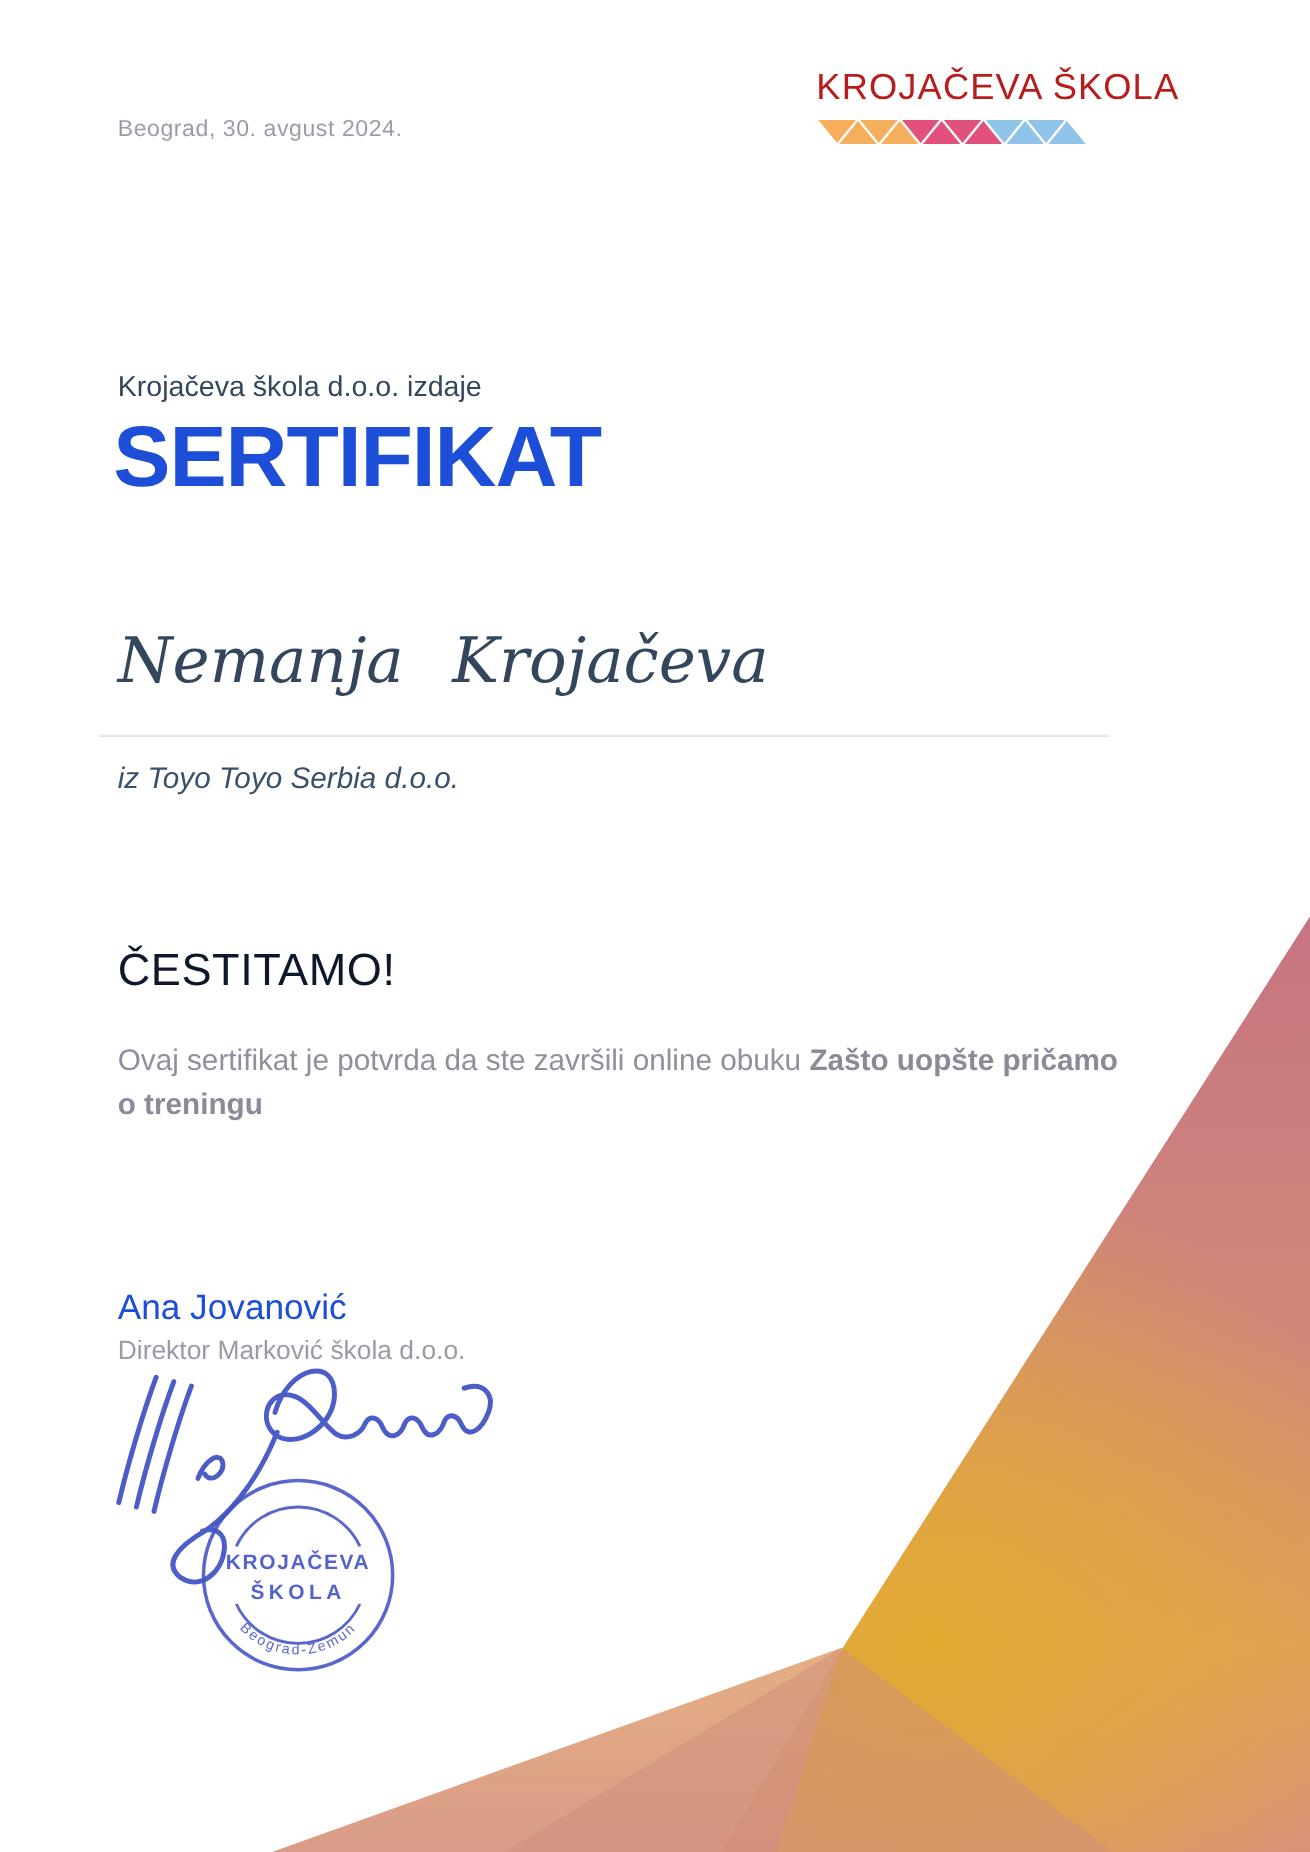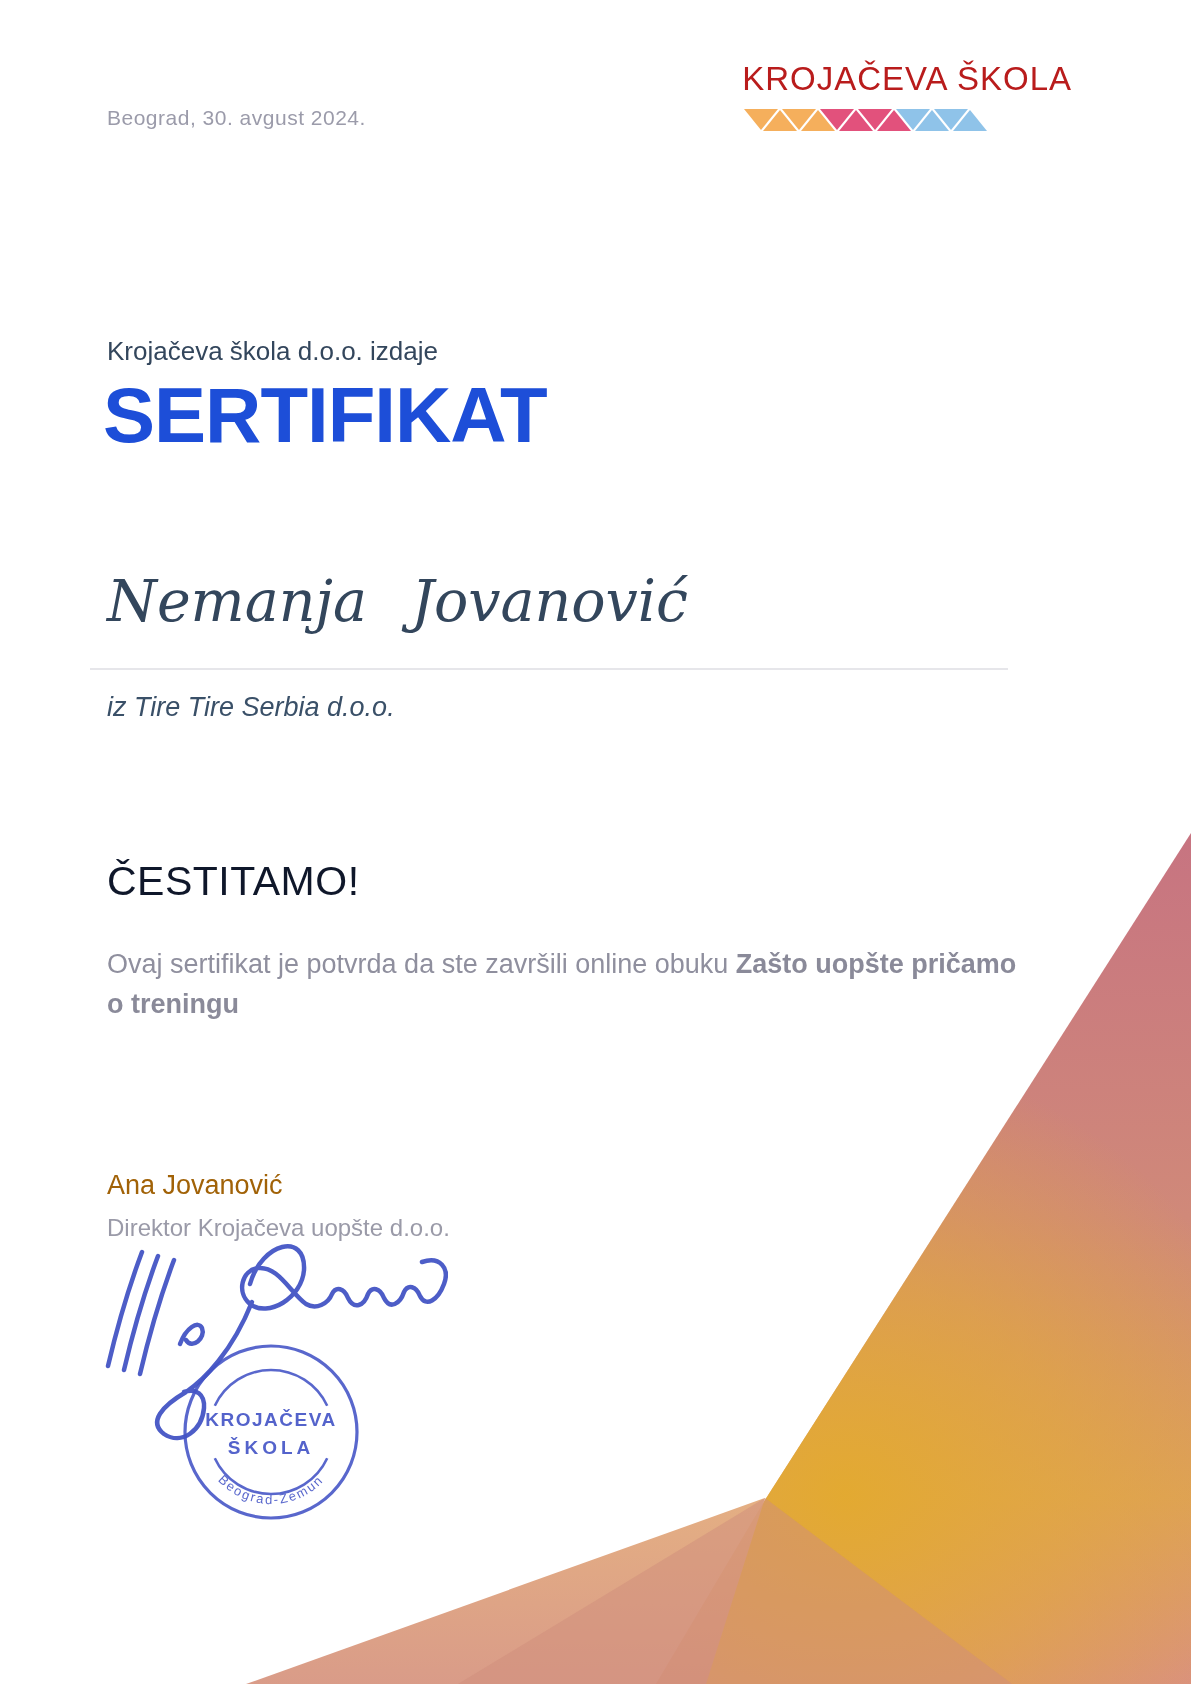--- a/index.html
+++ b/index.html
@@ -20,21 +20,21 @@
   #title{left:103px;top:370px;font-size:78px;font-weight:800;color:#1d4ed8;letter-spacing:-1px;}
   #recipient-name{
     left:107px;top:568px;font-size:57px;color:#33465C;
     font-family:"DejaVu Serif", serif;font-style:italic;word-spacing:26px;
   }
   #name-underline{left:90px;top:668px;width:918px;height:2px;background:#E6E6EA;}
   #recipient-company{left:107px;top:692px;font-size:27px;color:#3A5068;font-style:italic;font-weight:500;}
   #congrats{left:107px;top:858px;font-size:41px;color:#0f172a;font-weight:500;letter-spacing:0.5px;}
   #body-text{left:107px;top:944px;width:930px;font-size:27px;line-height:40px;color:#8F8F9E;}
   #body-text b{color:#8A8A99;font-weight:700;}
-  #signer-name{left:107px;top:1170px;font-size:27px;color:#a16207;font-weight:500;}
+  #signer-name{left:107px;top:1170px;font-size:32px;color:#1d4ed8;font-weight:500;}
   #signer-title{left:107px;top:1214px;font-size:24px;color:#9A9AA8;}
   #signature-svg{left:92px;top:1240px;}
   #stamp-svg{left:166px;top:1327px;}
 </style>
 </head>
 <body>
 
 <div id="page">
 
   <svg id="decor-svg" viewBox="0 0 1191 1684" aria-hidden="true">
@@ -80,29 +80,29 @@
       <polygon points="154,2 188,2 171,23" fill="#8FC3E9"></polygon>
       <polygon points="173,24 207,24 190,3" fill="#8FC3E9"></polygon>
       <polygon points="192,2 226,2 209,23" fill="#8FC3E9"></polygon>
       <polygon points="211,24 245,24 228,3" fill="#8FC3E9"></polygon>
     </svg>
   </div>
 
   <div id="issuer" class="abs">Krojačeva škola d.o.o. izdaje</div>
   <div id="title" class="abs">SERTIFIKAT</div>
 
-  <div id="recipient-name" class="abs">Nemanja Jovanović</div>
+  <div id="recipient-name" class="abs">Nemanja Krojačeva</div>
   <div id="name-underline" class="abs"></div>
-  <div id="recipient-company" class="abs">iz Tire Tire Serbia d.o.o.</div>
+  <div id="recipient-company" class="abs">iz Toyo Toyo Serbia d.o.o.</div>
 
   <div id="congrats" class="abs">ČESTITAMO!</div>
   <div id="body-text" class="abs"><span>Ovaj sertifikat je potvrda da ste završili online obuku </span><b>Zašto uopšte pričamo o treningu</b></div>
 
   <div id="signer-name" class="abs">Ana Jovanović</div>
-  <div id="signer-title" class="abs">Direktor Krojačeva uopšte d.o.o.</div>
+  <div id="signer-title" class="abs">Direktor Marković škola d.o.o.</div>
 
   <svg id="signature-svg" class="abs" width="370" height="210" viewBox="0 0 370 210" aria-hidden="true">
     <g stroke="#3A4CC2" stroke-width="4.5" fill="none" stroke-linecap="round" stroke-linejoin="round" opacity="0.9">
       <path d="M16,126 C24,92 38,44 50,12"></path>
       <path d="M32,130 C40,96 54,48 66,16"></path>
       <path d="M48,134 C56,100 70,52 82,20"></path>
       <path d="M88,104 C94,88 106,80 110,88 C114,98 100,110 94,100"></path>
       <path d="M158,44 C170,2 214,-8 212,30 C210,58 176,78 158,64 C144,52 150,30 166,28 C186,26 198,52 214,64 C224,70 236,64 240,54 C244,46 252,48 256,58 C262,70 272,66 276,54 C280,46 288,48 292,58 C298,70 308,64 312,52 C316,44 324,46 328,56 C334,68 346,60 352,44 C358,28 348,16 330,22"></path>
       <path d="M160,62 C140,112 112,140 94,152 C70,166 56,182 72,194 C90,206 110,190 112,168 C113,154 104,148 92,152"></path>
     </g>

